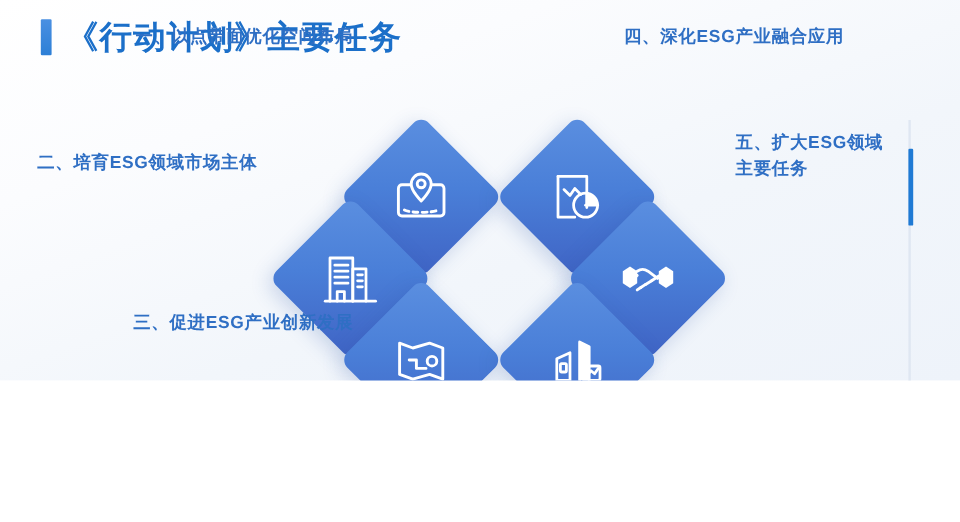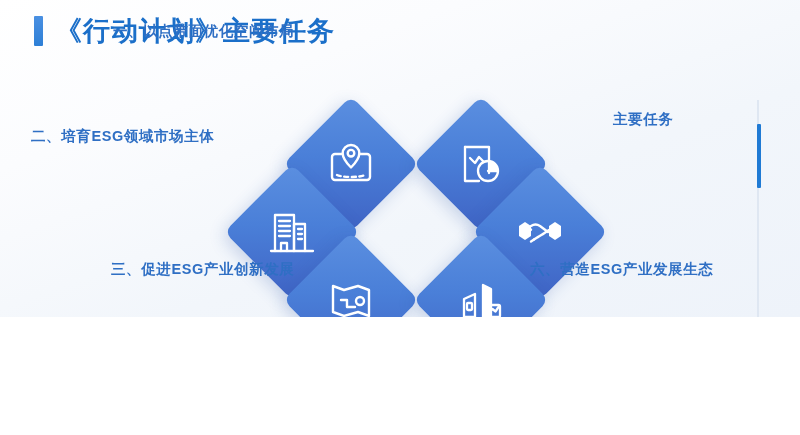--- a/index.html
+++ b/index.html
@@ -260,24 +260,25 @@
           <rect x="30" y="30" width="14" height="12" rx="1.5"></rect>
           <path d="M33 38l3.5-4 3 2.5 3-4.5"></path>
         </svg>
       </span>
     </div>
   </div>
 
   <div class="label l1">一、以点带面优化空间布局</div>
   <div class="label l2">二、培育ESG领域市场主体</div>
   <div class="label l3">三、促进ESG产业创新发展</div>
+  <div class="label l4">四、深化ESG产业融合应用</div>
   <div class="label l5">
+    <div>五、扩大ESG领域</div>
     <div>主要任务</div>
   </div>
-  <div class="label l6">六、营造ESG产业发展生态</div>
 
   <div class="vrule"></div>
   <div class="vrule-fill"></div>
 
   <div class="skyline">
     <svg width="260" height="60" viewBox="0 0 260 60" fill="none" stroke="#c7d2e0" stroke-width="1.1" stroke-linejoin="round" stroke-linecap="round">
       <path d="M0 52h10v-5h6v5h8v-8h7v8h6v-4h10v4h9v-6h6v6h8v-5h7v5h6v-9h7v9h8v-6h6v6h7v-22h3l2-6 2 6h3v22h6V26h9v26h6V34h5v18h7V20h4v32h6v-9h5v9h7V30h7c3 0 5 2 5 5s-2 5-5 5h-3v12h40V8"></path>
       <path d="M137 40v8"></path>
       <path d="M205 45c2 1 4 2 5 4"></path>
     </svg>

